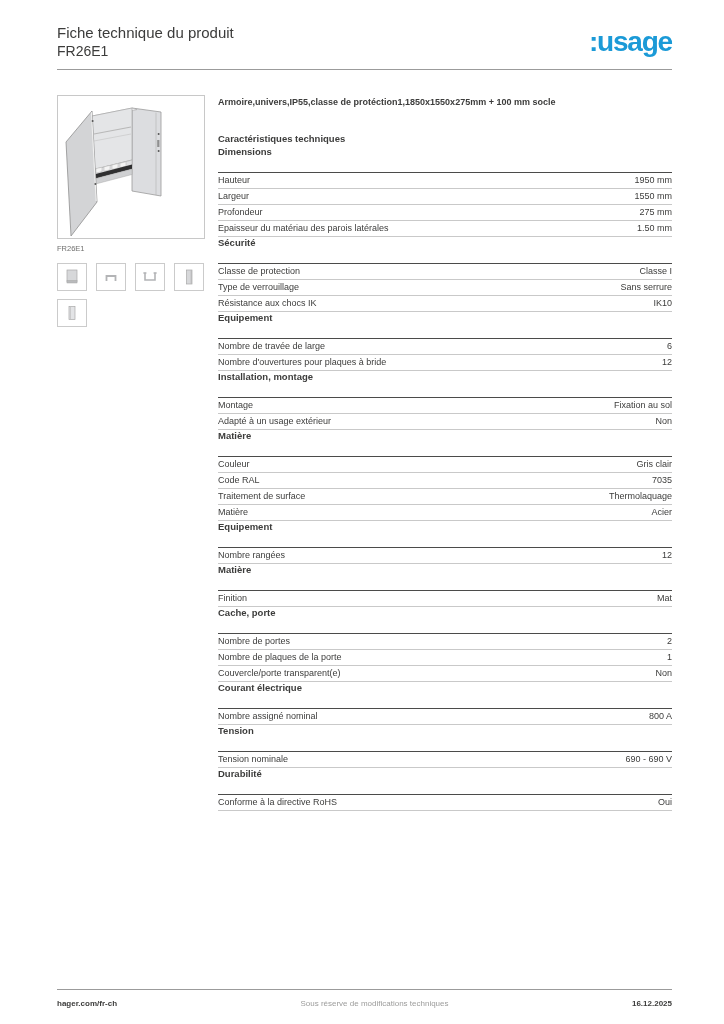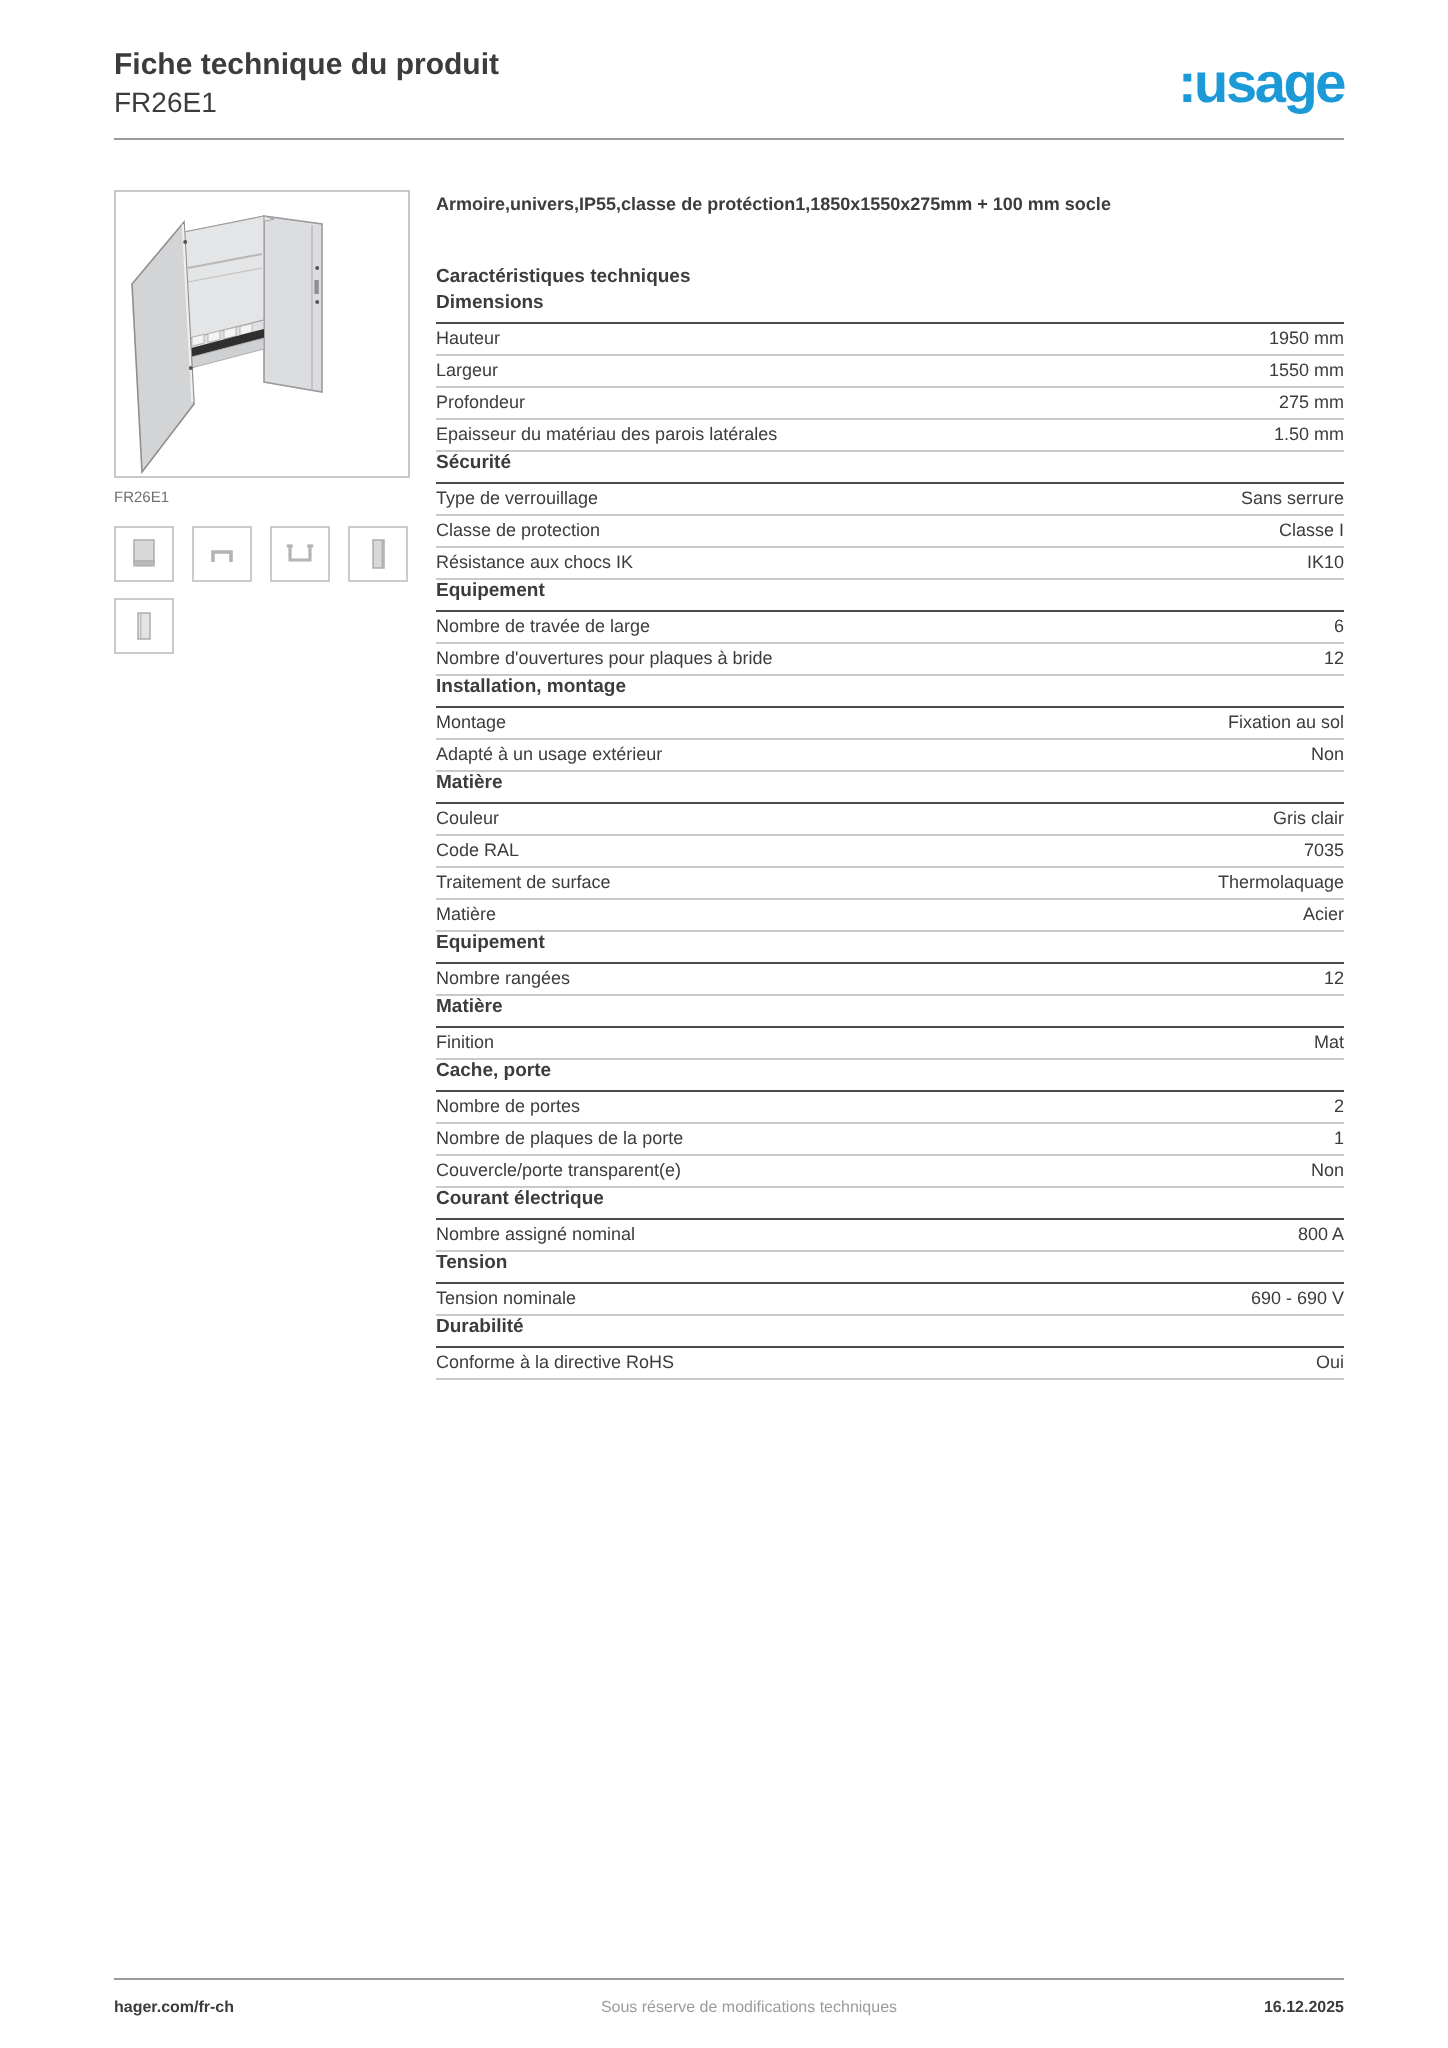--- a/index.html
+++ b/index.html
@@ -23,21 +23,21 @@
   }
   
   .header {
     display: flex;
     justify-content: space-between;
     align-items: flex-start;
   }
   .page-title {
     font-size: 15px;
     line-height: 19px;
-    font-weight: bold;
+    font-weight: normal;
     margin: 0;
   }
   .product-ref {
     font-size: 14px;
     line-height: 18px;
     font-weight: normal;
   }
   .logo {
     font-size: 28px;
     line-height: 30px;
@@ -102,21 +102,21 @@
   }
   .characteristics-heading {
     font-size: 9.5px;
     font-weight: bold;
     margin: 25px 0 2px 0;
   }
   .section-title {
     font-size: 9.5px;
     font-weight: bold;
     margin-top: 0;
-    padding-bottom: 4px;
+    padding-bottom: 15px;
     border-bottom: 1px solid #4b4b4a;
   }
   .spec-row {
     display: flex;
     justify-content: space-between;
     align-items: baseline;
     font-size: 9px;
     line-height: 10.5px;
     padding: 2px 0 2.5px 0;
     border-bottom: 1px solid #c9c9c9;
@@ -250,26 +250,26 @@
               <span class="row-value">275 mm</span>
             </div>
             <div class="spec-row">
               <span class="row-label">Epaisseur du matériau des parois latérales</span>
               <span class="row-value">1.50 mm</span>
             </div>
           </div>
           <div class="section">
             <div class="section-title">Sécurité</div>
             <div class="spec-row">
+              <span class="row-label">Classe de protection</span>
+              <span class="row-value">Classe I</span>
+            </div>
+            <div class="spec-row">
               <span class="row-label">Type de verrouillage</span>
               <span class="row-value">Sans serrure</span>
-            </div>
-            <div class="spec-row">
-              <span class="row-label">Classe de protection</span>
-              <span class="row-value">Classe I</span>
             </div>
             <div class="spec-row">
               <span class="row-label">Résistance aux chocs IK</span>
               <span class="row-value">IK10</span>
             </div>
           </div>
           <div class="section">
             <div class="section-title">Equipement</div>
             <div class="spec-row">
               <span class="row-label">Nombre de travée de large</span>

